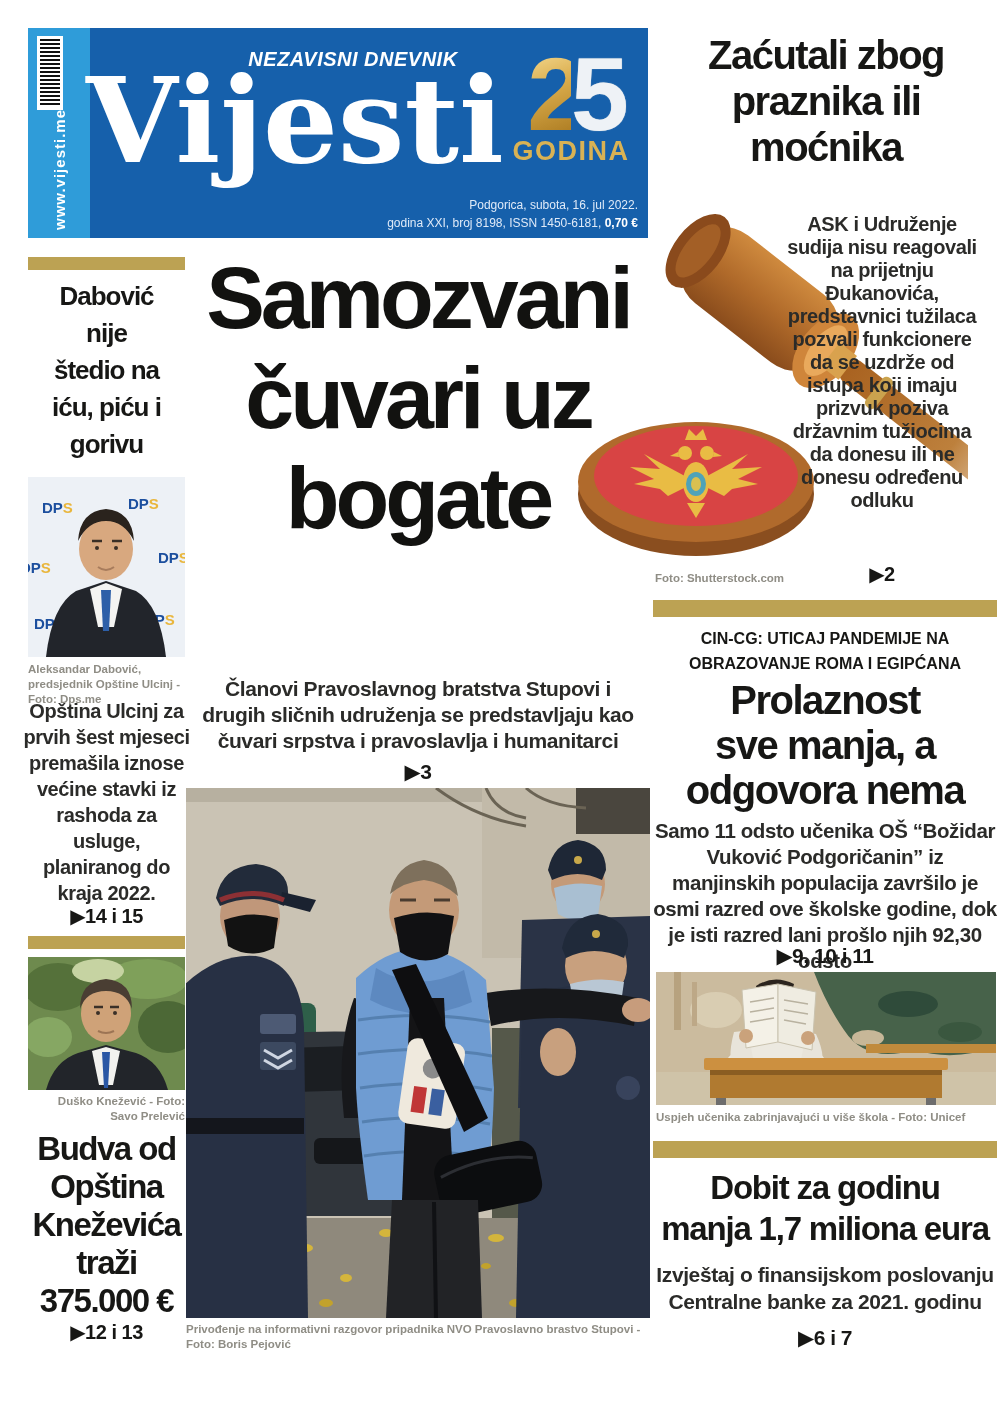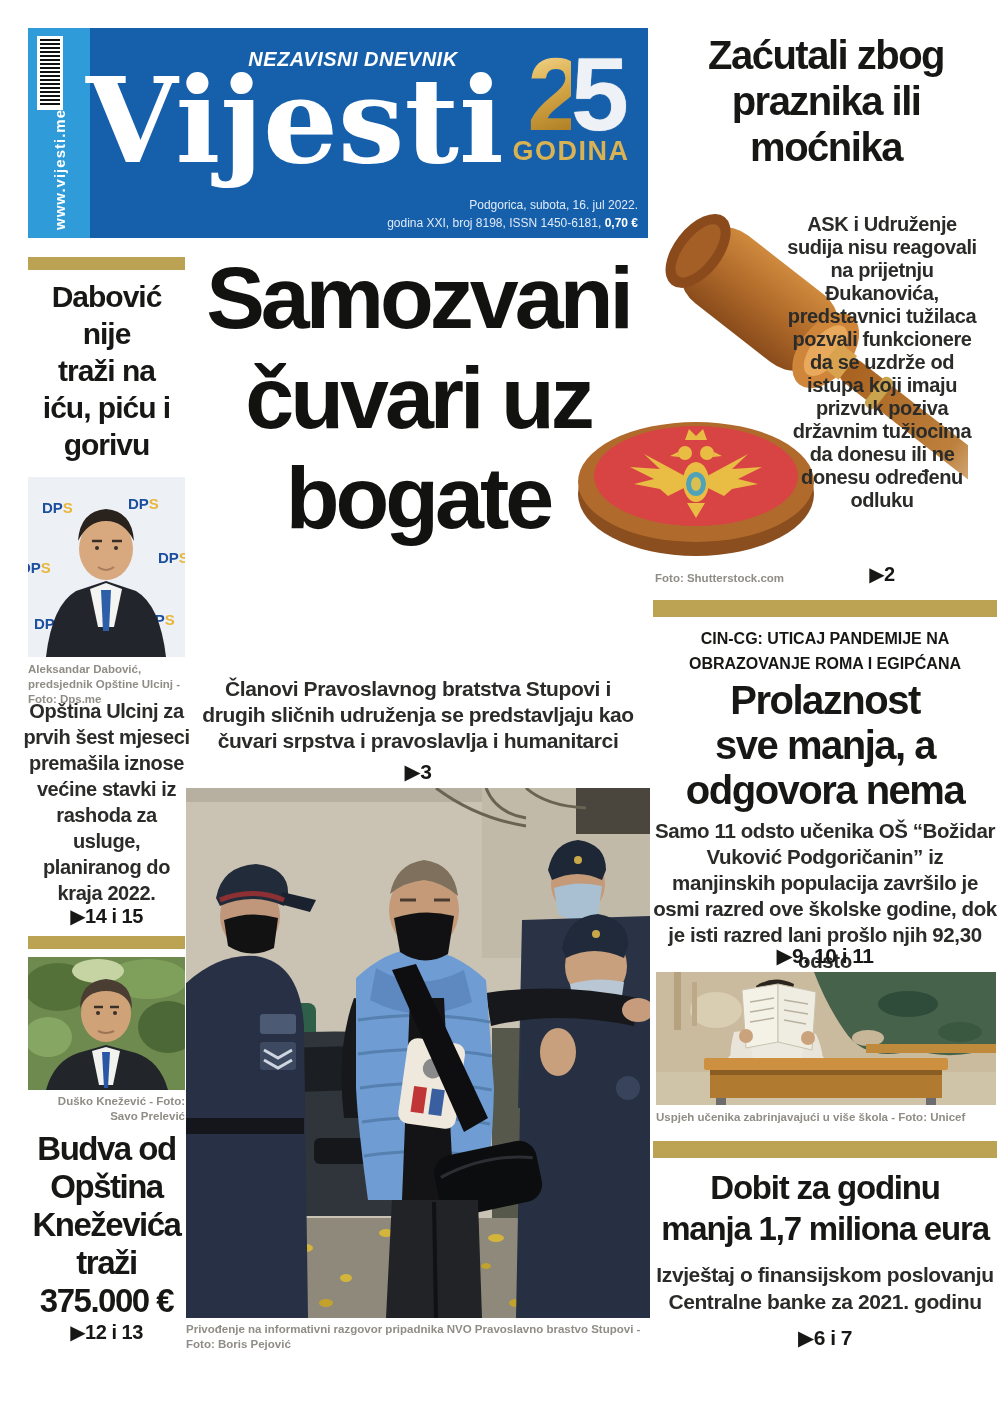--- a/index.html
+++ b/index.html
@@ -53,21 +53,21 @@
   .edu-ref{left:653px;top:944px;width:344px;}
   .class-fig{left:656px;top:972px;width:340px;height:133px;}
   .edu-caption{left:656px;top:1110px;width:340px;}
   .rb2{left:653px;top:1141px;width:344px;height:17px;}
   .bank-headline{left:653px;top:1167px;width:344px;font-size:33px;line-height:41px;letter-spacing:-1.2px;}
   .bank-summary{left:653px;top:1261px;width:344px;font-size:21px;line-height:27px;}
   .bank-ref{left:653px;top:1326px;width:344px;}
 
   
   .lb1{left:28px;top:257px;width:157px;height:13px;}
-  .s1-headline{left:22px;top:278px;width:169px;font-size:30px;line-height:37px;letter-spacing:-1px;}
+  .s1-headline{left:22px;top:278px;width:169px;font-size:26px;line-height:37px;letter-spacing:-1px;}
   .dps-fig{left:28px;top:477px;width:157px;height:180px;}
   .s1-caption{left:28px;top:662px;width:157px;}
   .s1-summary{left:22px;top:698px;width:169px;font-size:20px;line-height:26px;}
   .s1-ref{left:28px;top:904px;width:157px;font-size:20px;}
   .lb2{left:28px;top:936px;width:157px;height:13px;}
   .knez-fig{left:28px;top:957px;width:157px;height:133px;}
   .s2-caption{left:28px;top:1094px;width:157px;text-align:right;}
   .s2-headline{left:22px;top:1130px;width:169px;font-size:33px;line-height:38px;letter-spacing:-1.5px;}
   .s2-ref{left:28px;top:1320px;width:157px;font-size:20px;}
 
@@ -206,21 +206,21 @@
     <div>Dobit za godinu</div>
     <div>manja 1,7 miliona eura</div>
   </div>
   <div class="abs bank-summary sum ctr">Izvještaj o finansijskom poslovanju Centralne banke za 2021. godinu</div>
   <div class="abs bank-ref pref ctr">▶6 i 7</div>
 
   <div class="abs gold lb1"></div>
   <div class="abs s1-headline hl ctr">
     <div>Dabović</div>
     <div>nije</div>
-    <div>traži na</div>
+    <div>štedio na</div>
     <div>iću, piću i</div>
     <div>gorivu</div>
   </div>
 
   <div class="abs dps-fig">
     <svg viewBox="0 0 157 180" width="157" height="180">
       <rect width="157" height="180" fill="#edf1f6"></rect>
       <g class="dpslogo">
         <text x="14" y="36"><tspan fill="#1c4f9e">DP</tspan><tspan fill="#e9b63c">S</tspan></text>
         <text x="100" y="32"><tspan fill="#1c4f9e">DP</tspan><tspan fill="#e9b63c">S</tspan></text>

